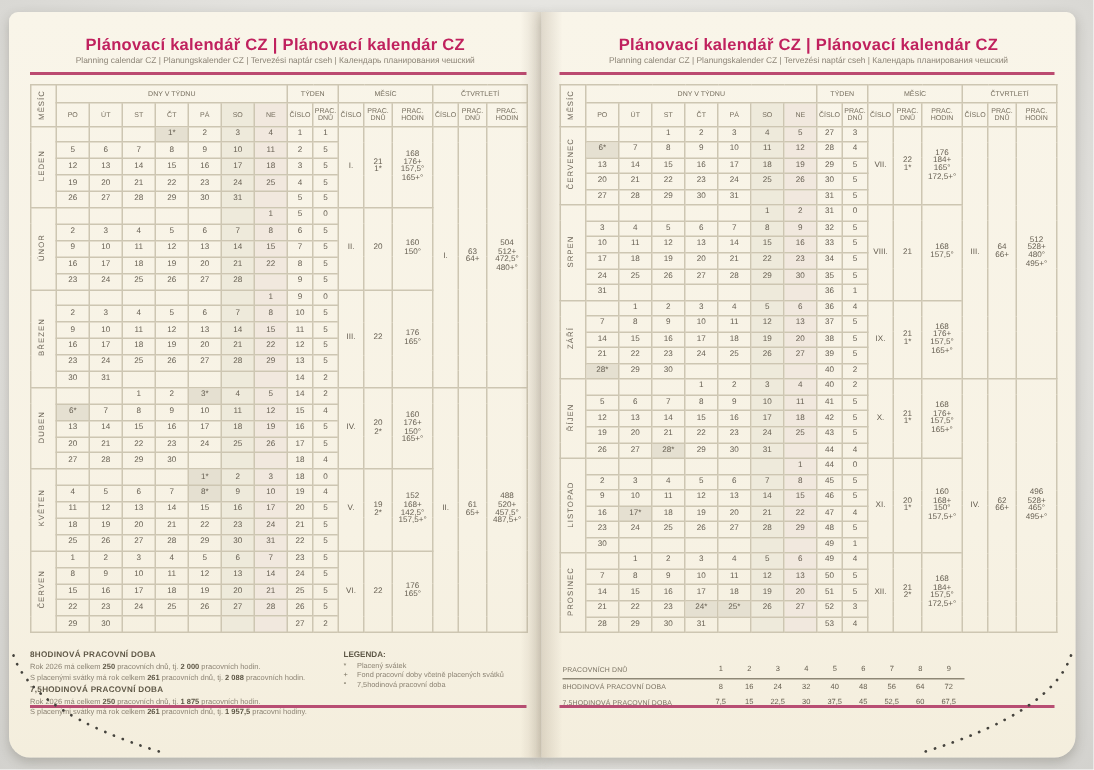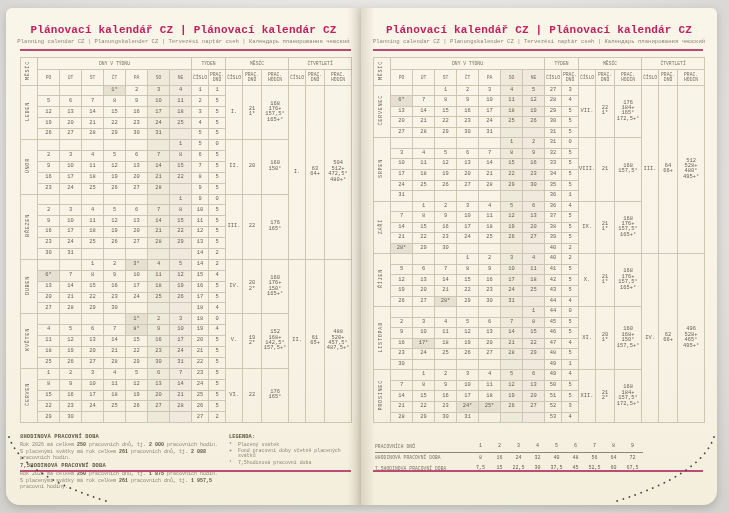--- a/index.html
+++ b/index.html
@@ -5,21 +5,20 @@
   html,body{margin:0;padding:0;}
   body{
     width:729px;height:513px;position:relative;overflow:hidden;
     background:radial-gradient(ellipse at 50% 40%, #f1f0ed 0%, #e3e2de 60%, #d3d2ce 100%);
     font-family:"Liberation Sans", sans-serif;
     -webkit-font-smoothing:antialiased;
   }
   .page{
     position:absolute;top:8px;height:497px;background:linear-gradient(180deg,#f9f5e9 0%,#f7f2e4 70%,#f4eedd 100%);
     box-shadow:0 3px 8px rgba(60,55,40,.25);
-    font-family:Liberation Mono, monospace;
   }
   .page.left{left:6px;width:355px;border-radius:6px 0 0 14px;}
   .page.left::after{content:"";position:absolute;top:0;right:0;bottom:0;width:14px;
     background:linear-gradient(to right,rgba(0,0,0,0),rgba(90,70,50,.16));pointer-events:none;}
   .page.right{left:361px;width:356px;border-radius:0 6px 14px 0;}
   .page.right::before{content:"";position:absolute;top:0;left:0;bottom:0;width:14px;
     background:linear-gradient(to left,rgba(0,0,0,0),rgba(90,70,50,.16));pointer-events:none;}
 
   .ptitle{margin-top:16px;text-align:center;font-size:11px;font-weight:bold;color:#c0215e;letter-spacing:.2px;}
   .psub{margin-top:2px;text-align:center;font-size:5.6px;color:#8d8577;}

